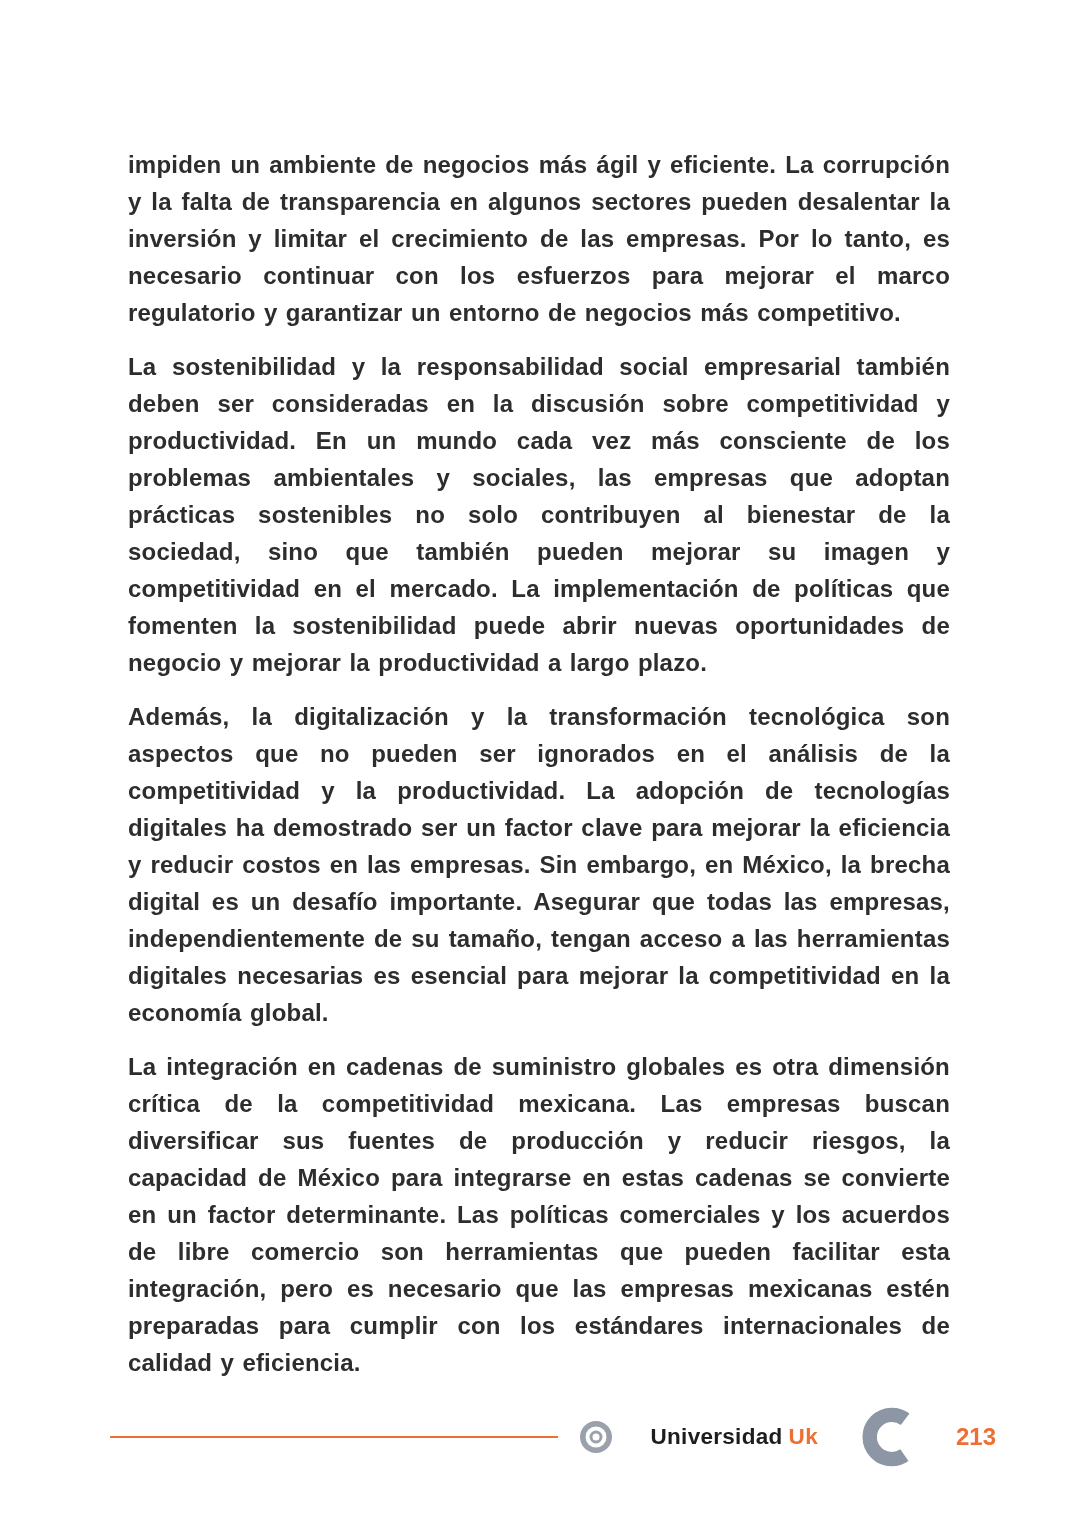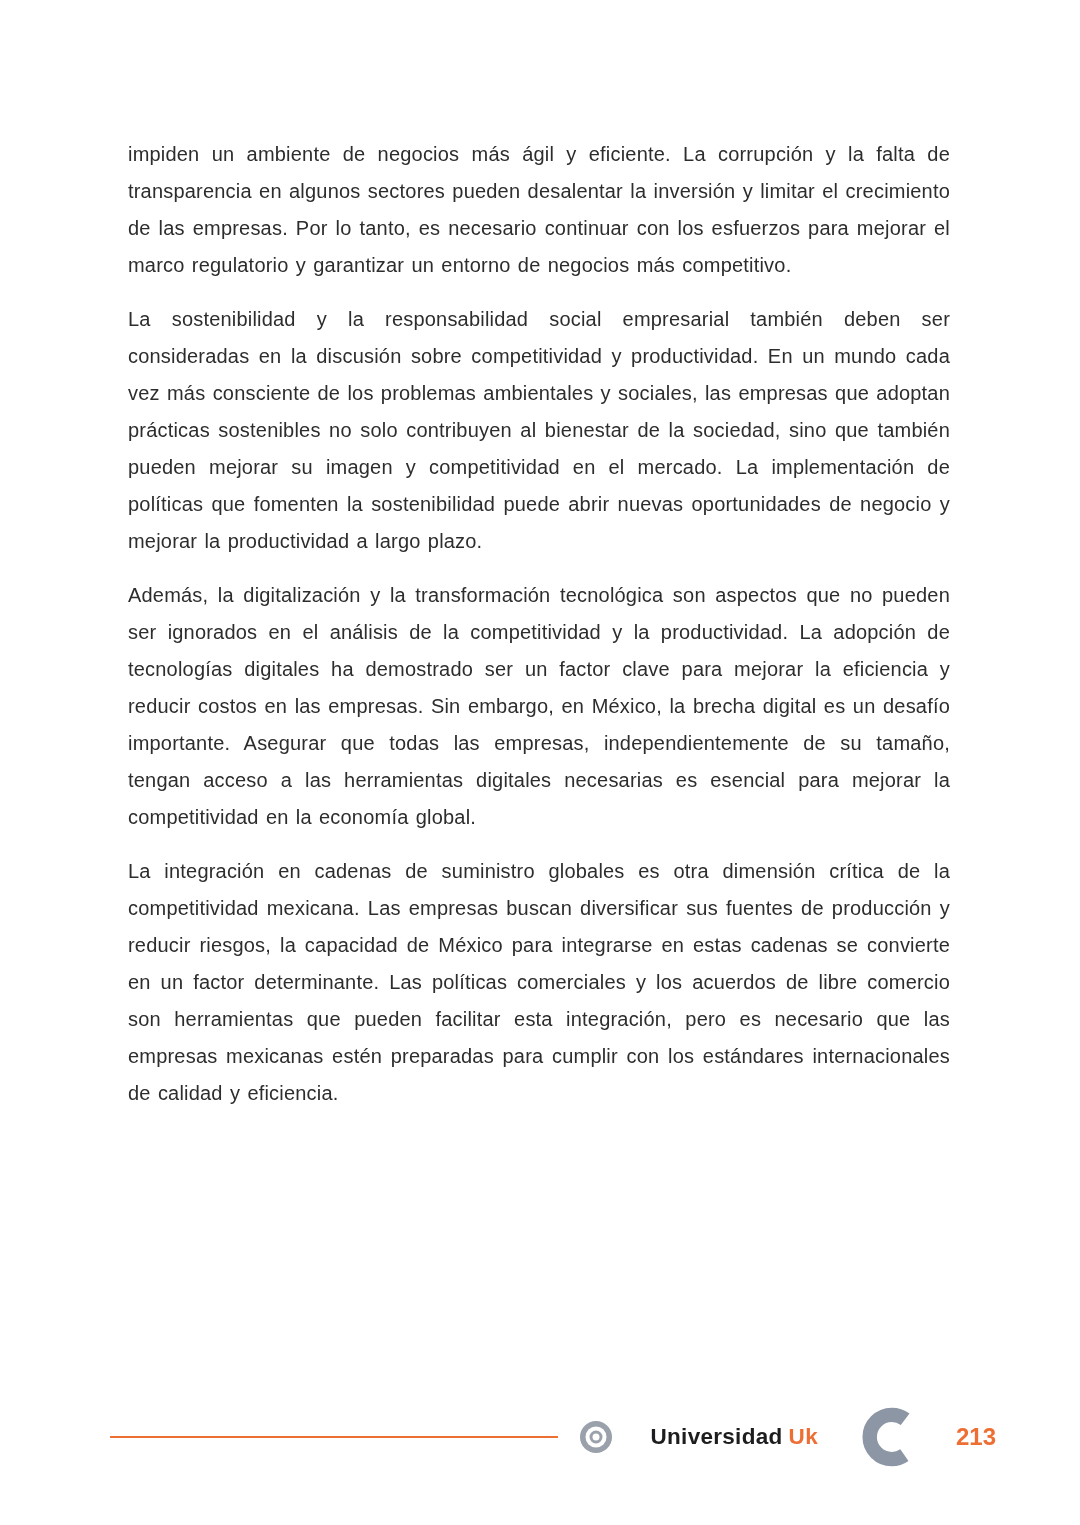--- a/index.html
+++ b/index.html
@@ -19,24 +19,24 @@
     inset: 0;
     background: #ffffff;
   }
   .content {
     position: absolute;
     top: 136px;
     left: 128px;
     width: 822px;
   }
   .content p {
-    margin: 0 0 17px 0;
-    font-size: 20px;
+    margin: 10px 0 17px 0;
+    font-size: 24px;
     line-height: 37px;
-    font-weight: 400;
+    font-weight: 700;
     color: var(--text-color, #2d2d2d);
     text-align: justify;
     letter-spacing: 0.2px;
     word-spacing: 1.5px;
   }
   .footer {
     position: absolute;
     top: 1404px;
     left: 0;
     right: 0;

